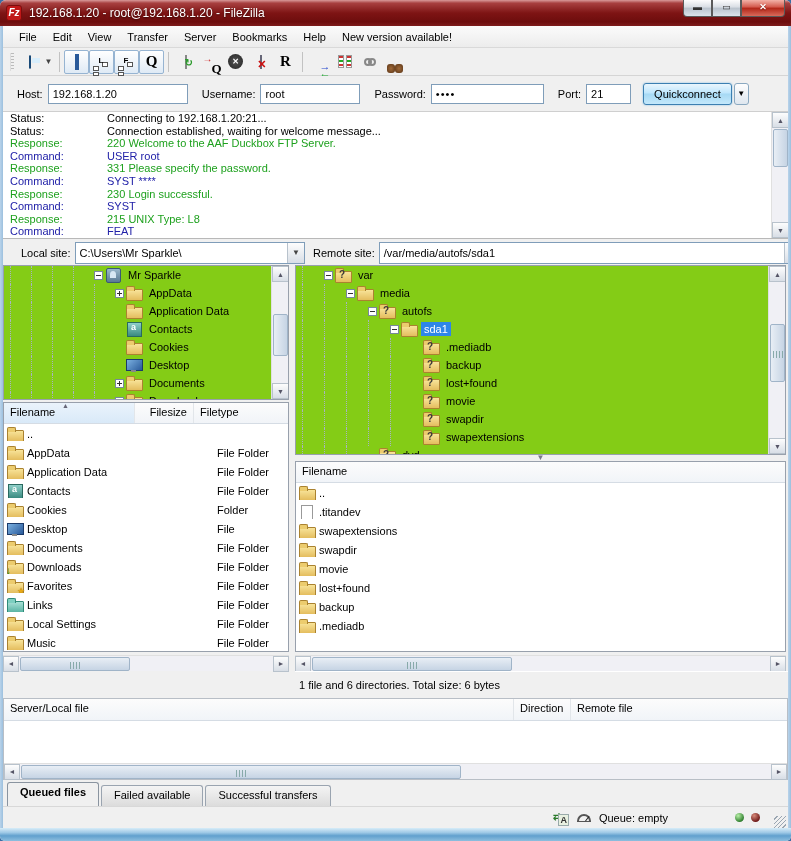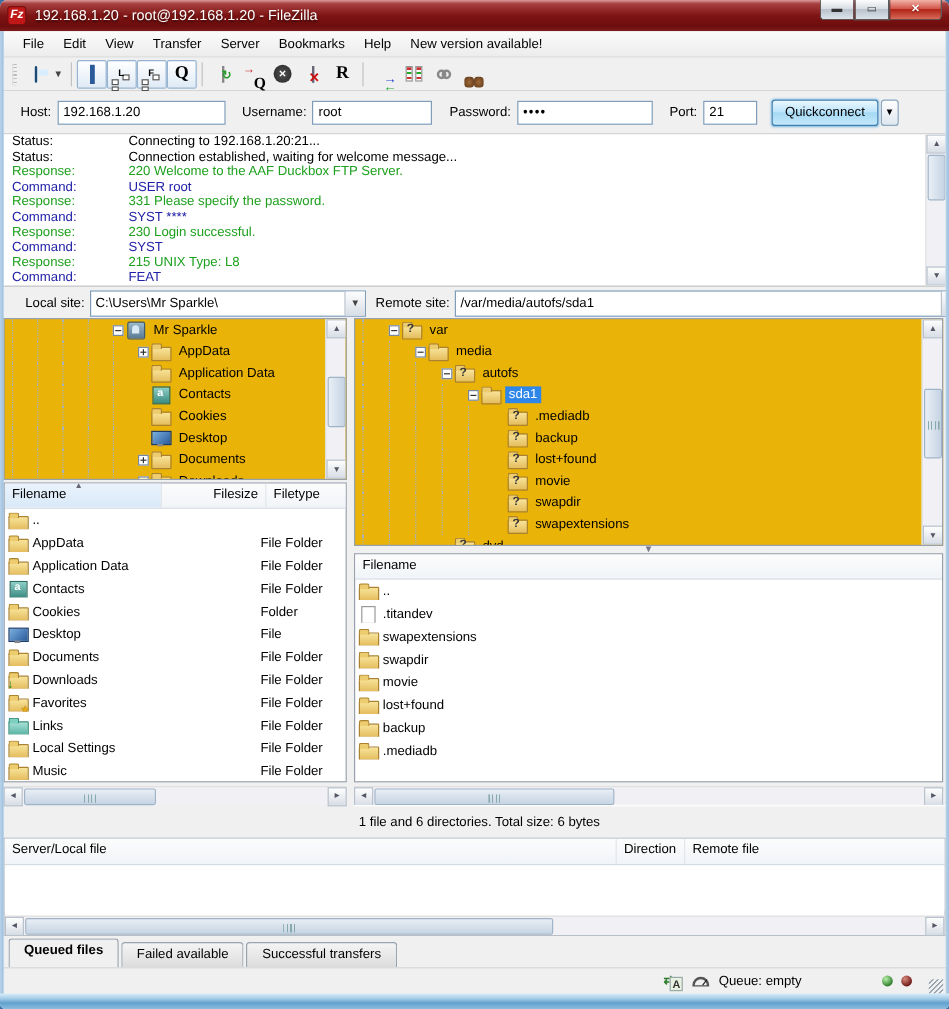--- a/index.html
+++ b/index.html
@@ -103,21 +103,21 @@
   
   #main { position:absolute; left:3px; top:239px; width:785px; height:459px; background:#f0f0f0; }
   #local-pane { position:absolute; left:0; top:0; width:288px; height:459px; }
   #remote-pane { position:absolute; left:292px; top:0; width:493px; height:459px; }
   .site-row { position:absolute; left:0; top:2px; height:24px; display:flex; align-items:center; width:100%;margin-left:16px; }
   .site-label { padding:0 4px 0 2px; white-space:nowrap; }
   .combo { flex:1; height:22px; border:1px solid #7f9db9; background:#fff; display:flex; align-items:center; margin-right:2px; }
   .combo .val { flex:1; padding:0 4px; white-space:nowrap; overflow:hidden; }
   .combo .dd { width:17px; height:20px; background:linear-gradient(#fdfdfd,#d8dee6); border-left:1px solid #b8c2cc;
     font-size:8px; color:#444; text-align:center; line-height:20px; }
-  .treebox { position:absolute; left:0; background:#eab308; border:1px solid #98a0ac; overflow:hidden; }
+  .treebox { position:absolute; left:0; background:#84cc16; border:1px solid #98a0ac; overflow:hidden; }
   #local-tree { top:26px; width:286px; height:135px; }
   #remote-tree { top:26px; width:491px; height:190px; }
   .tree-inner { position:absolute; inset:0 17px 0 0; overflow:hidden; }
   .trow { display:flex; align-items:center; height:18px; white-space:nowrap; }
   .tg { width:21px; align-self:stretch; border-left:1px dotted #a8b4c0; flex:none; margin-left:0; }
   .tg.w22 { width:22px; }
   .exp { width:9px; height:9px; border:1px solid #78889a; background:#fff; position:relative; flex:none; margin-right:2px; }
   .exp::before { content:""; position:absolute; left:1px; right:1px; top:3px; height:1px; background:#333; }
   .exp.plus::after { content:""; position:absolute; top:1px; bottom:1px; left:3px; width:1px; background:#333; }
   .exp-space { width:11px; flex:none; }
@@ -443,21 +443,21 @@
           <div class="thumb" style="top:48px;height:42px;"></div>
           <div class="arr dn">▼</div>
         </div>
       </div>
       <div class="listbox" id="local-list">
         <div class="list-header">
           <div class="hcell sorted" style="width:131px;">
             <span>Filename</span>
             <span class="sort-arrow">▲</span>
           </div>
-          <div class="hcell" style="width:87px;text-align:right;">
+          <div class="hcell" style="width:59px;text-align:right;">
             <span>Filesize</span>
           </div>
           <div class="hcell" style="flex:1;border-right:none;">
             <span>Filetype</span>
           </div>
         </div>
         <div id="local-list-rows">
             <div class="lrow">
               <span class="cell-name" style="width: 131px;">
                 <span class="fi fi-folder"></span>

